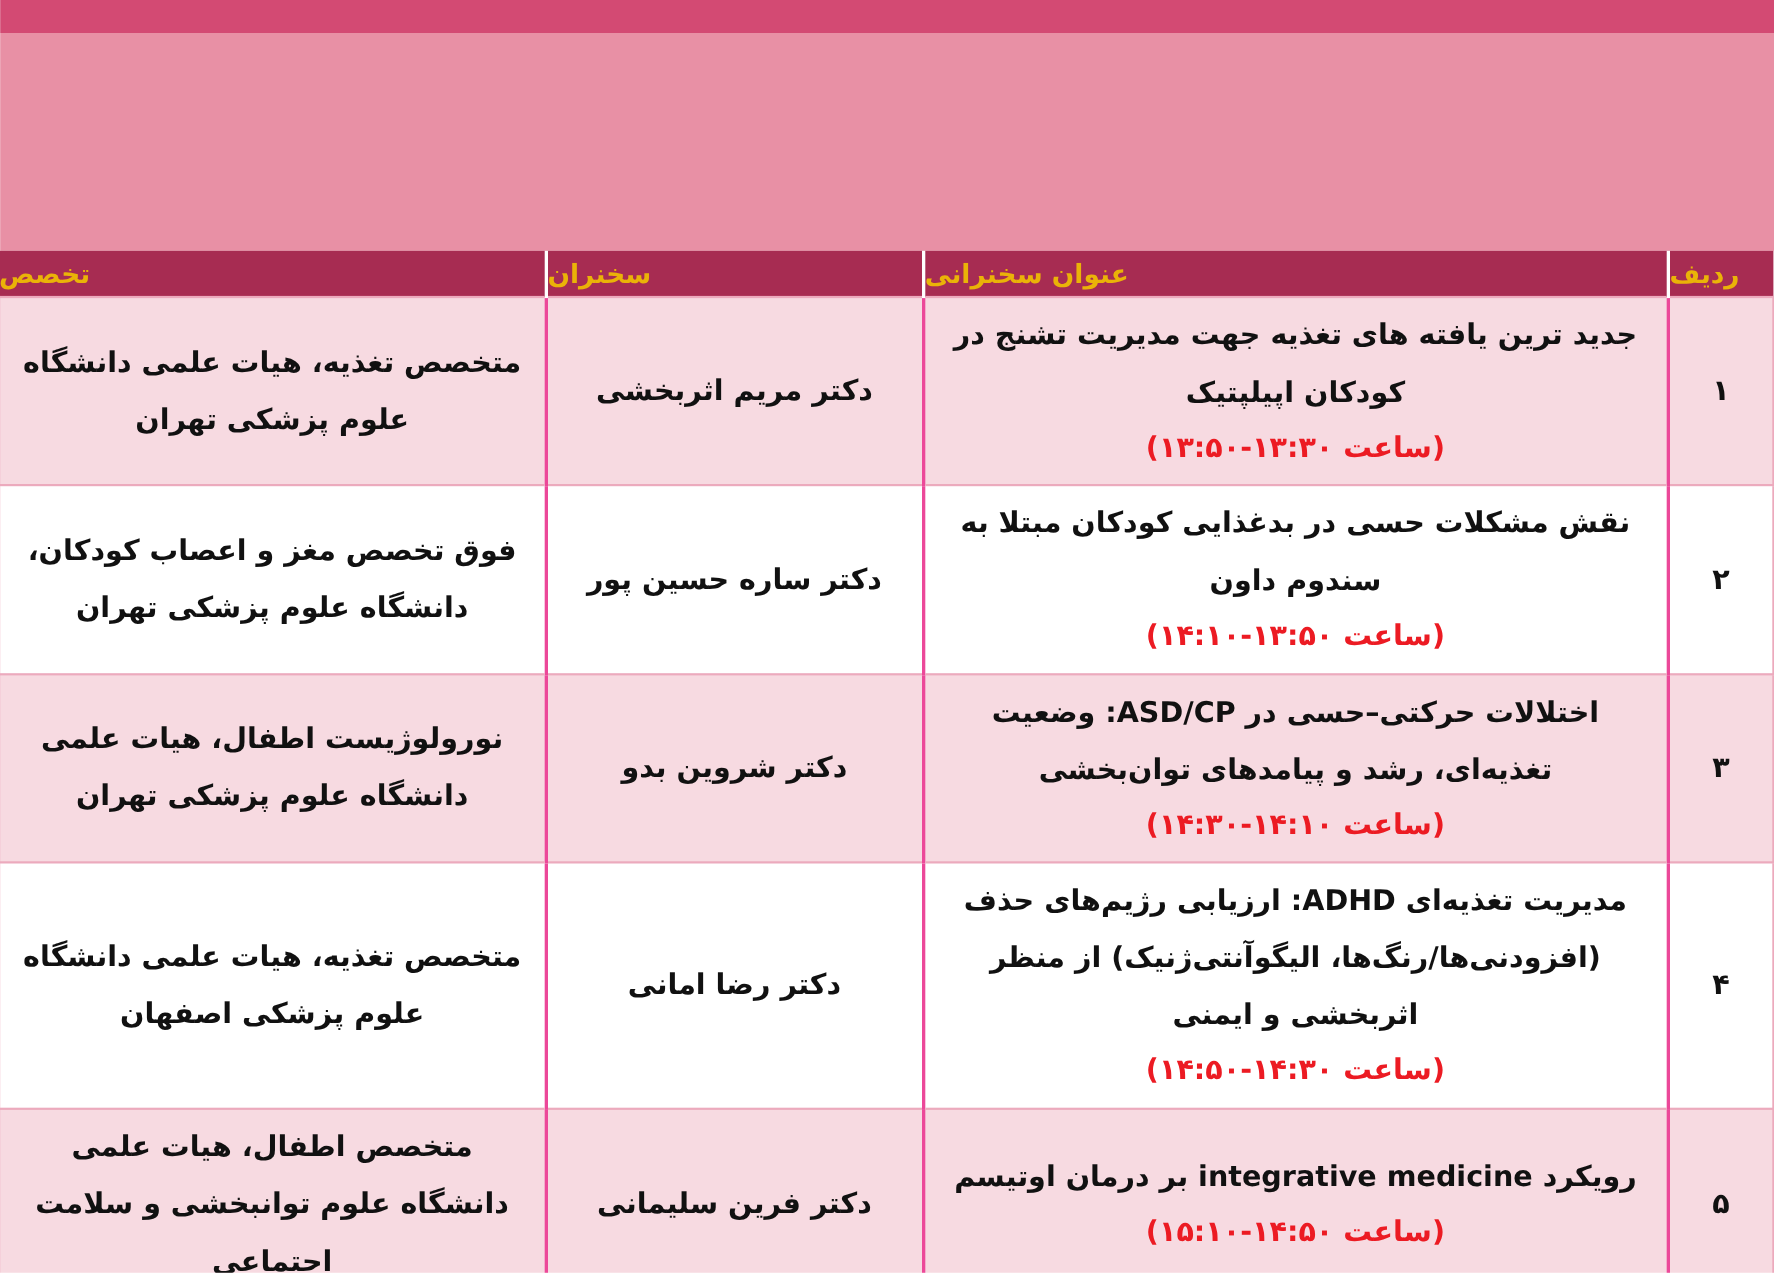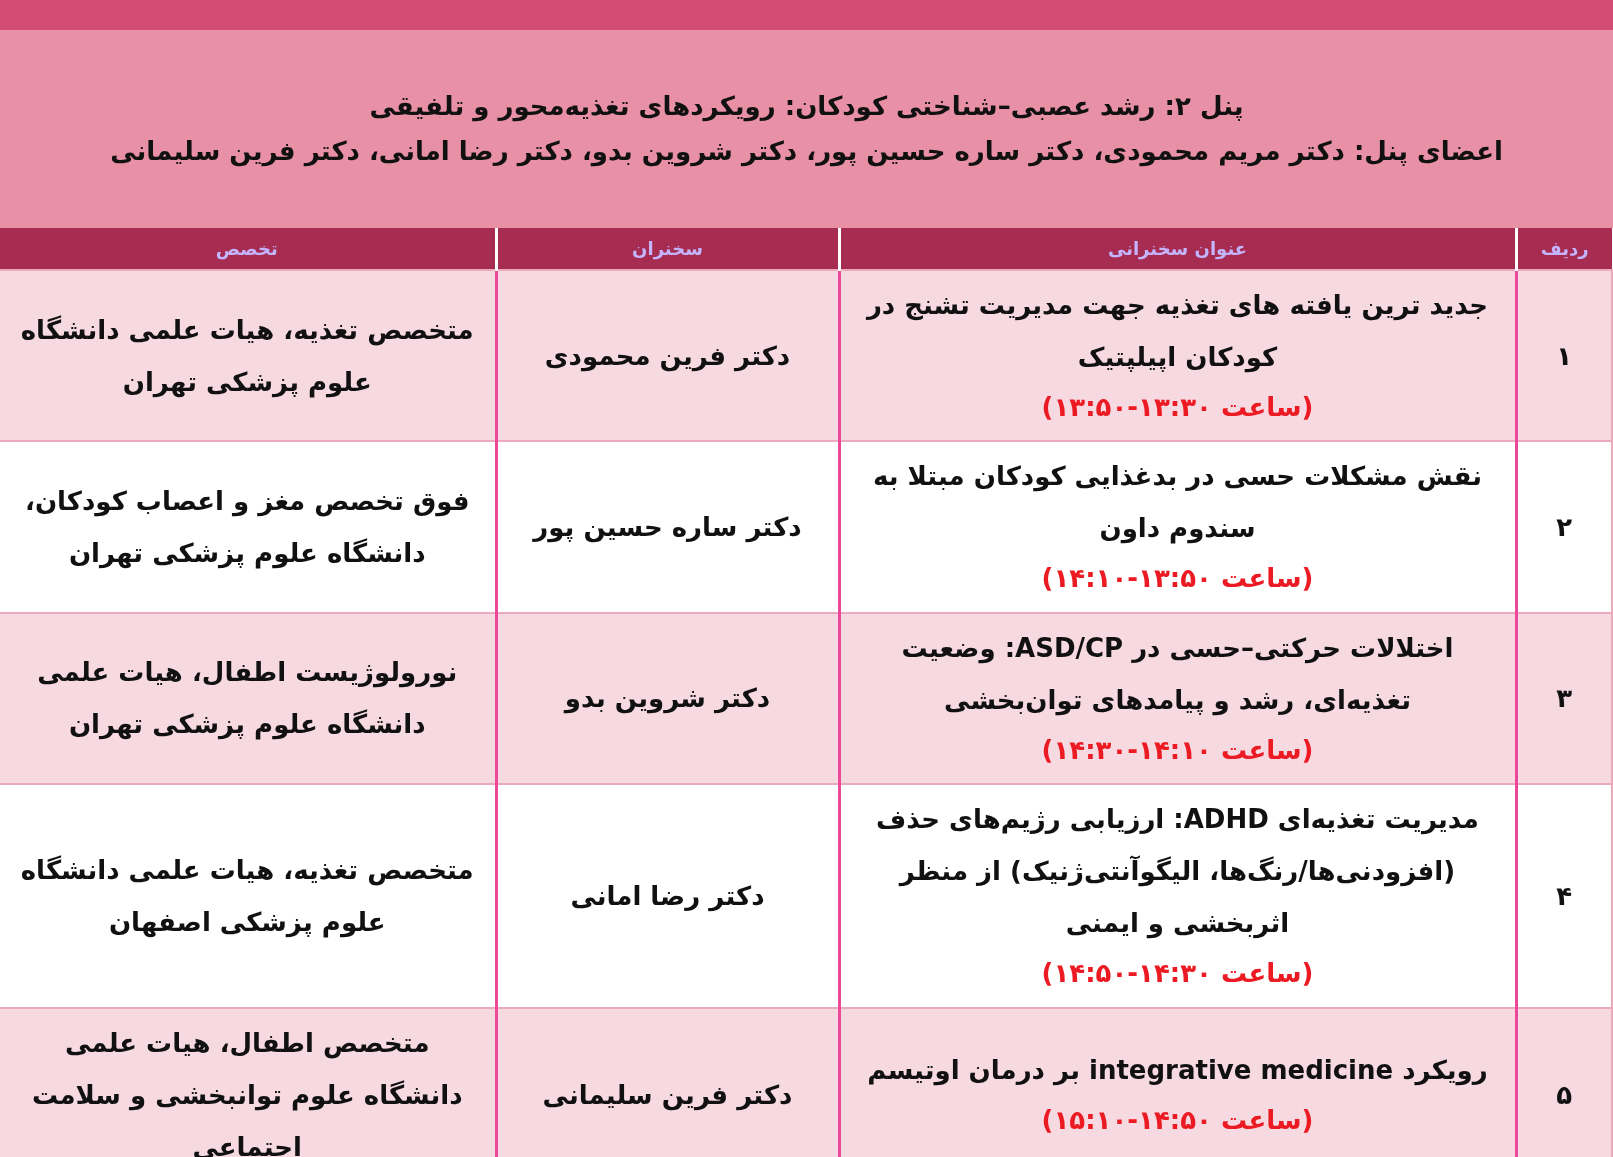--- a/index.html
+++ b/index.html
@@ -49,28 +49,28 @@
     table-layout:fixed;
     direction:rtl;
   }
   table.program col.c-num{width:96px;}
   table.program col.c-title{width:677px;}
   table.program col.c-speaker{width:343px;}
   table.program col.c-spec{width:497px;}
 
   table.program th{
     background:var(--table-header-bg,#A72C52);
-    color:#c4b5fd;
+    color:#eab308;
     font-weight:bold;
-    font-size:18px;
+    font-size:24px;
     height:42px;
     border-left:3px solid #ffffff;
     border-right:3px solid #ffffff;
     border-top:none;border-bottom:none;
-    text-align:center;
+    text-align:left;
   }
   table.program th:first-child{border-right:none;}
   table.program th:last-child{border-left:none;}
 
   table.program td{
     border-top:2px solid var(--border-pink,#ECAABD);
     border-bottom:2px solid var(--border-pink,#ECAABD);
     border-left:3px solid #ec4899;
     border-right:3px solid #ffffff;
     text-align:center;
@@ -100,22 +100,20 @@
   .specialty,.speaker{line-height:2;}
 </style>
 </head>
 <body>
 
 <div class="page">
 
   <div class="top-strip"></div>
 
   <div class="panel-header">
-    <div class="line">پنل ۲: رشد عصبی–شناختی کودکان: رویکردهای تغذیه‌محور و تلفیقی</div>
-    <div class="line">اعضای پنل: دکتر مریم محمودی، دکتر ساره حسین پور، دکتر شروین بدو، دکتر رضا امانی، دکتر فرین سلیمانی</div>
   </div>
 
   <table class="program">
     <colgroup>
       <col class="c-num">
         <col class="c-title">
         <col class="c-speaker">
         <col class="c-spec">
     </colgroup>
     <thead>
@@ -126,21 +124,21 @@
         <th>تخصص</th>
       </tr>
     </thead>
     <tbody>
       <tr class="row-pink r1">
         <td>۱</td>
         <td>
           <div class="talk-title">جدید ترین یافته های تغذیه جهت مدیریت تشنج در کودکان اپیلپتیک</div>
           <div class="talk-time">(ساعت ۱۳:۳۰-۱۳:۵۰)</div>
         </td>
-        <td class="speaker">دکتر فرین محمودی</td>
+        <td class="speaker">دکتر مریم اثربخشی</td>
         <td class="specialty">متخصص تغذیه، هیات علمی دانشگاه علوم پزشکی تهران</td>
       </tr>
       <tr class="row-white r2">
         <td>۲</td>
         <td>
           <div class="talk-title">نقش مشکلات حسی در بدغذایی کودکان مبتلا به سندوم داون</div>
           <div class="talk-time">(ساعت ۱۳:۵۰-۱۴:۱۰)</div>
         </td>
         <td class="speaker">دکتر ساره حسین پور</td>
         <td class="specialty">فوق تخصص مغز و اعصاب کودکان، دانشگاه علوم پزشکی تهران</td>

